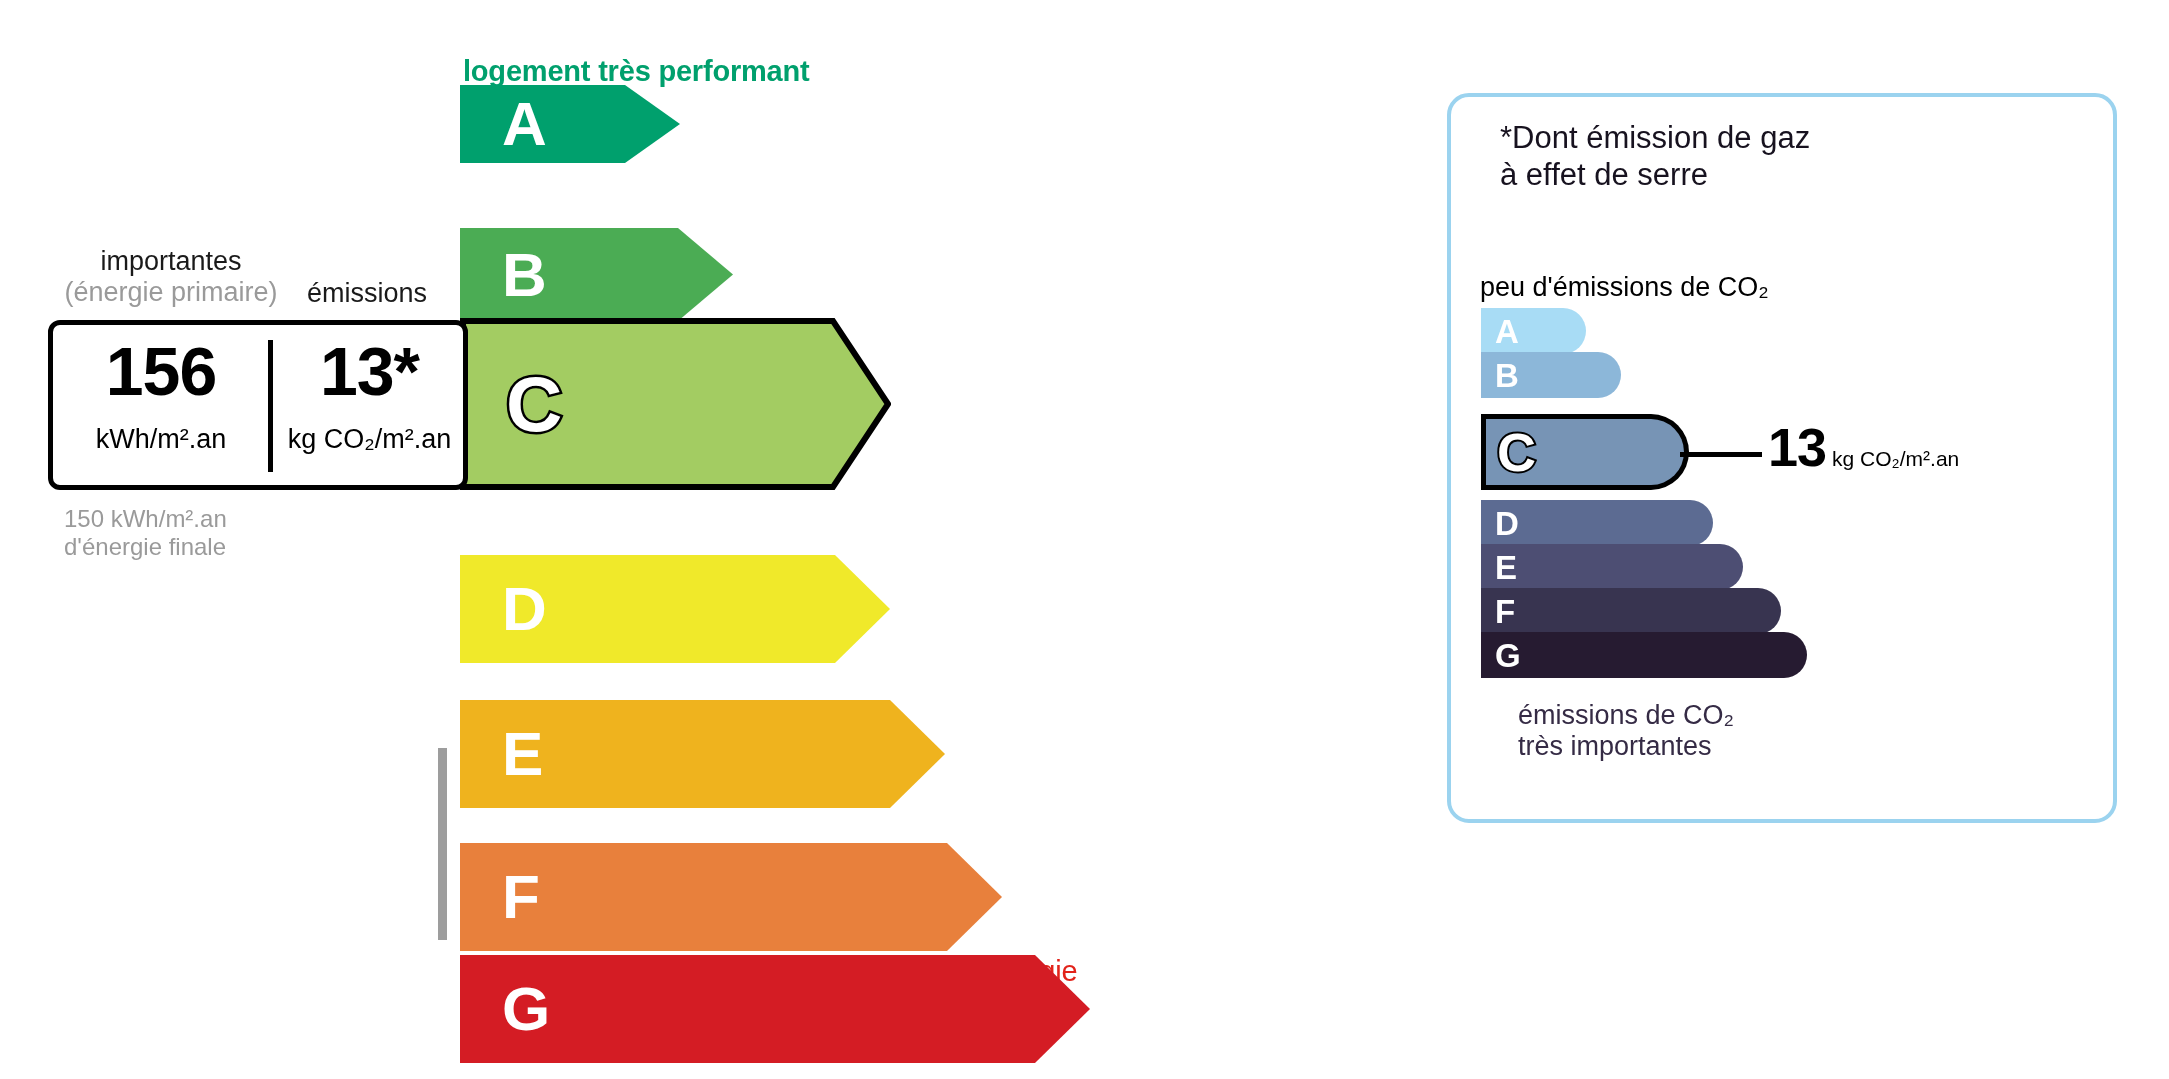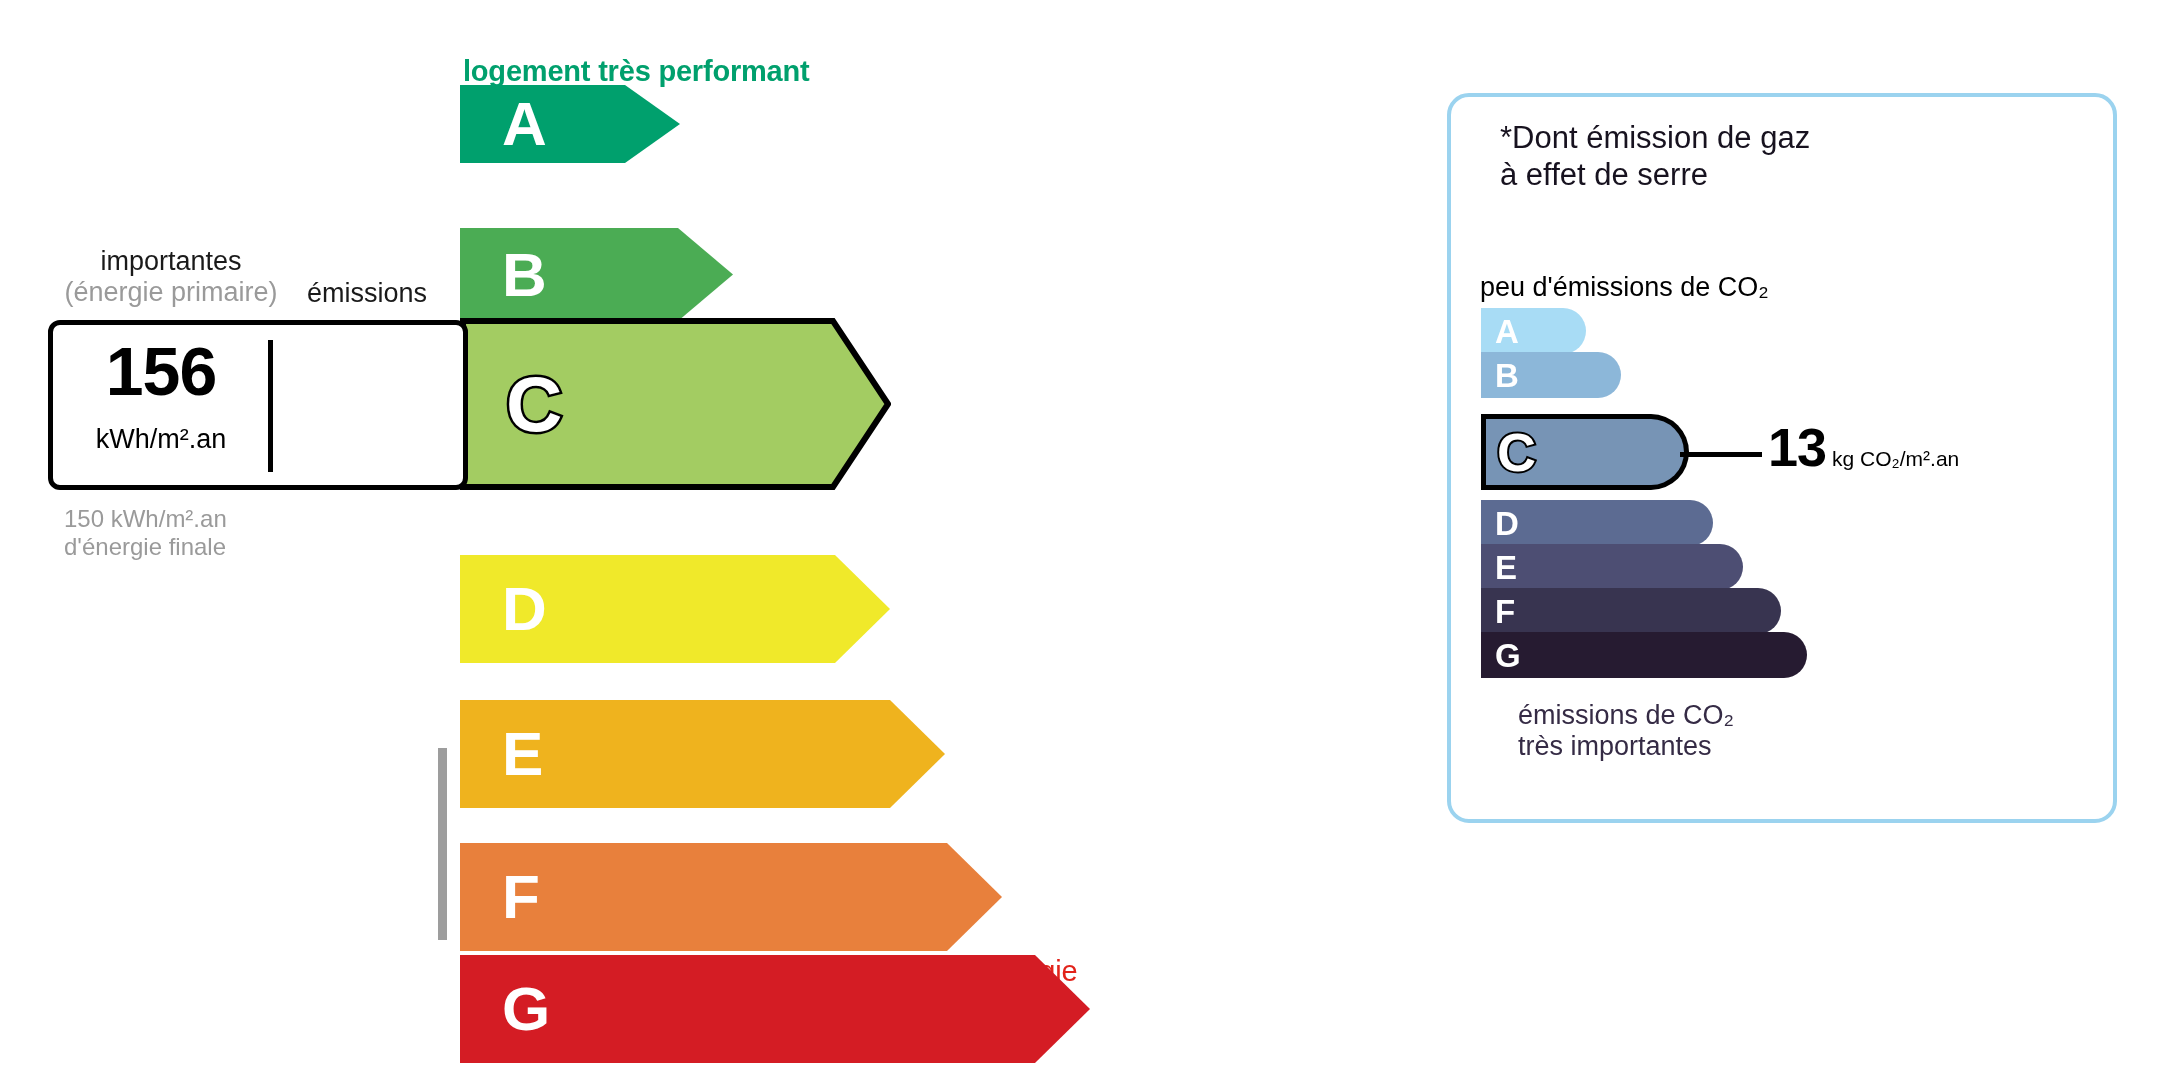--- a/index.html
+++ b/index.html
@@ -259,20 +259,24 @@
   </div>
   <div class="head-emis">émissions</div>
 
   <div class="value-box"></div>
   <div class="value-divider"></div>
 
   <div class="val-cell conso">
     <div class="val-num">156</div>
     <div class="val-unit">kWh/m².an</div>
   </div>
+  <div class="val-cell emis">
+    <div class="val-num">13*</div>
+    <div class="val-unit">kg CO₂/m².an</div>
+  </div>
 
   <div class="final-energy">
     <div>150 kWh/m².an</div>
     <div>d'énergie finale</div>
   </div>
 
   <div class="passoire-bar"></div>
 
   <div id="arrow-host">
       <div class="arrow-row" style="top: 85px; width: 220px; height: 78px;">

